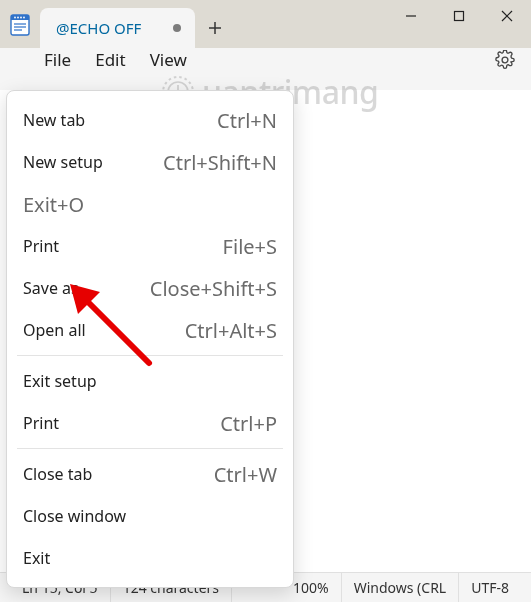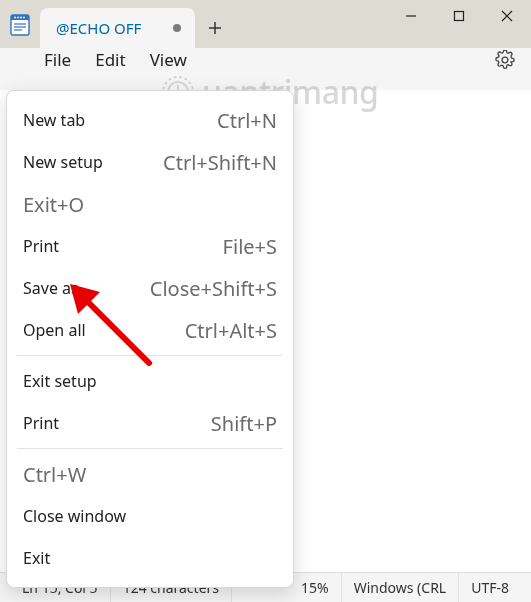--- a/index.html
+++ b/index.html
@@ -257,24 +257,25 @@
     <span class="label">Open all</span>
     <span class="shortcut">Ctrl+Alt+S</span>
   </div>
   <div class="menu-sep"></div>
   <div class="menu-item">
     <span class="label">Exit setup</span>
     <span class="shortcut"></span>
   </div>
   <div class="menu-item">
     <span class="label">Print</span>
-    <span class="shortcut">Shift+P</span>
+    <span class="shortcut">Ctrl+P</span>
   </div>
   <div class="menu-sep"></div>
   <div class="menu-item">
+    <span class="label">Close tab</span>
     <span class="shortcut">Ctrl+W</span>
   </div>
   <div class="menu-item">
     <span class="label">Close window</span>
   </div>
   <div class="menu-item">
     <span class="label">Exit</span>
     <span class="shortcut"></span>
   </div>
 </div>
@@ -282,16 +283,16 @@
 <svg class="arrow-annot" width="100" height="100" viewBox="0 0 100 100">
   <defs></defs>
   <line x1="85" y1="85" x2="22" y2="22" stroke="#e60000" stroke-width="6" stroke-linecap="round"></line>
   <polygon points="6,6 36,14 14,36" fill="#e60000"></polygon>
 </svg>
 
 <div class="statusbar">
   <div class="status-cell">Ln 15, Col 5</div>
   <div class="status-cell">124 characters</div>
   <div class="spacer"></div>
-  <div class="status-cell">15%</div>
+  <div class="status-cell">100%</div>
   <div class="status-cell">Windows (CRL</div>
   <div class="status-cell">UTF-8</div>
 </div>
 
 </body></html>

